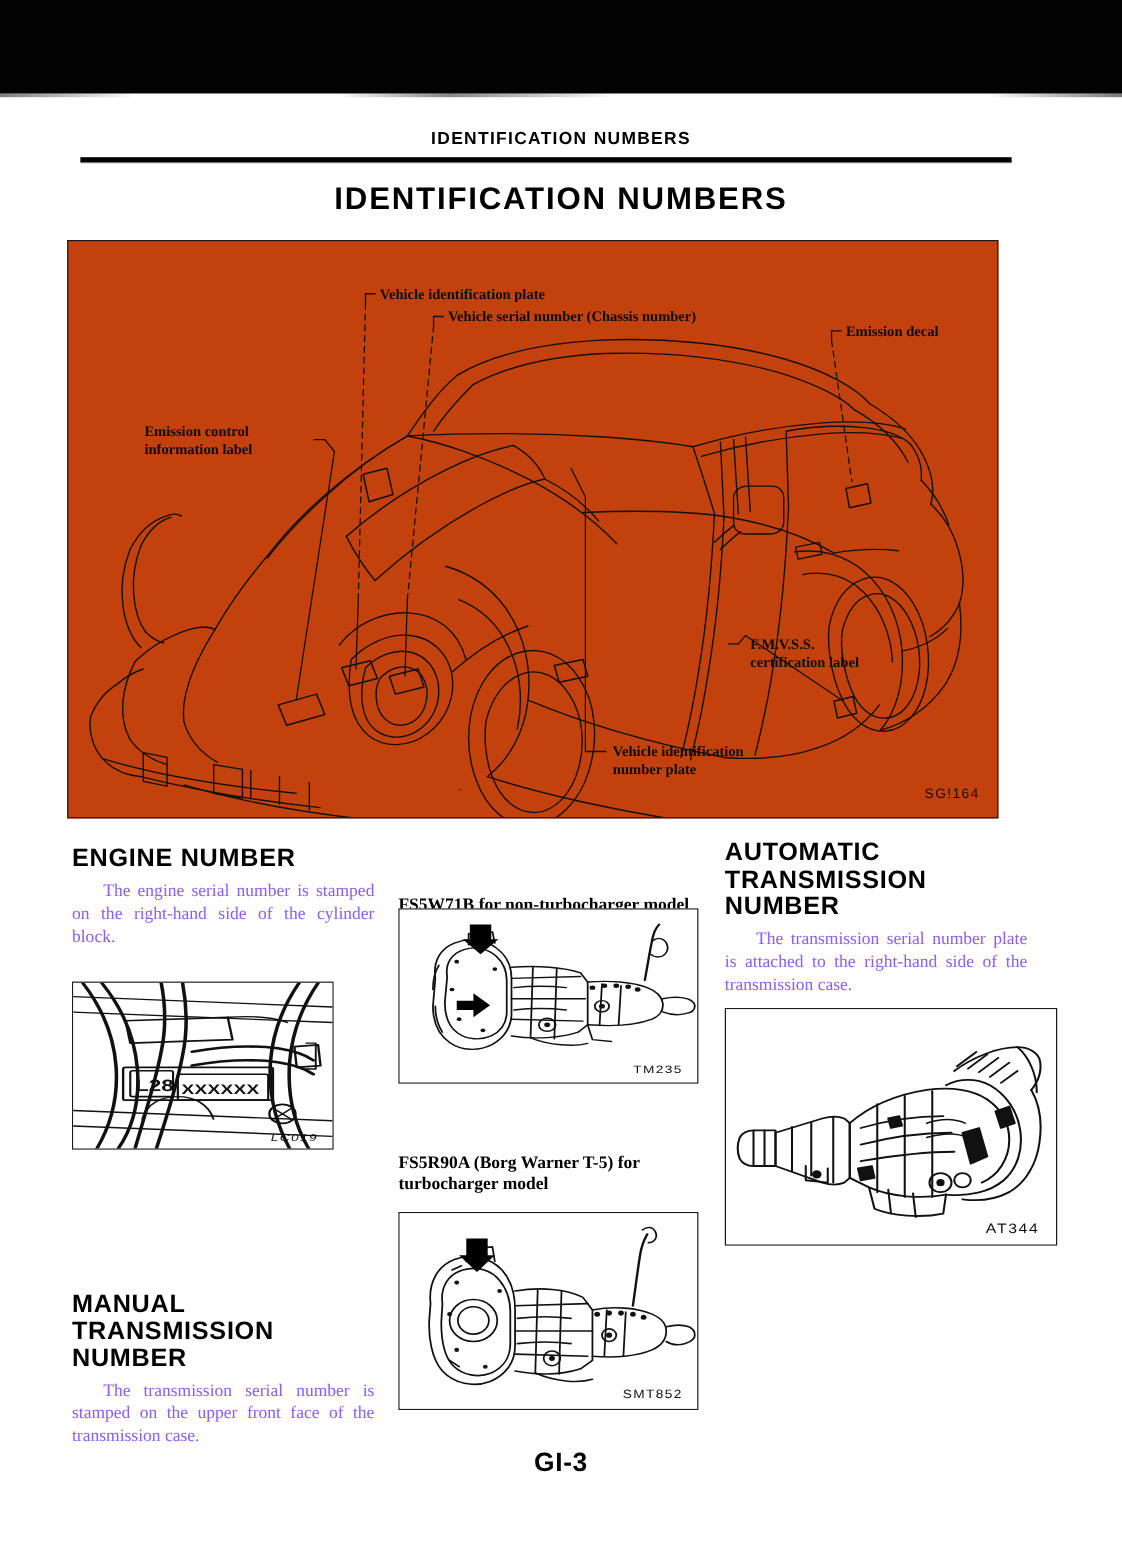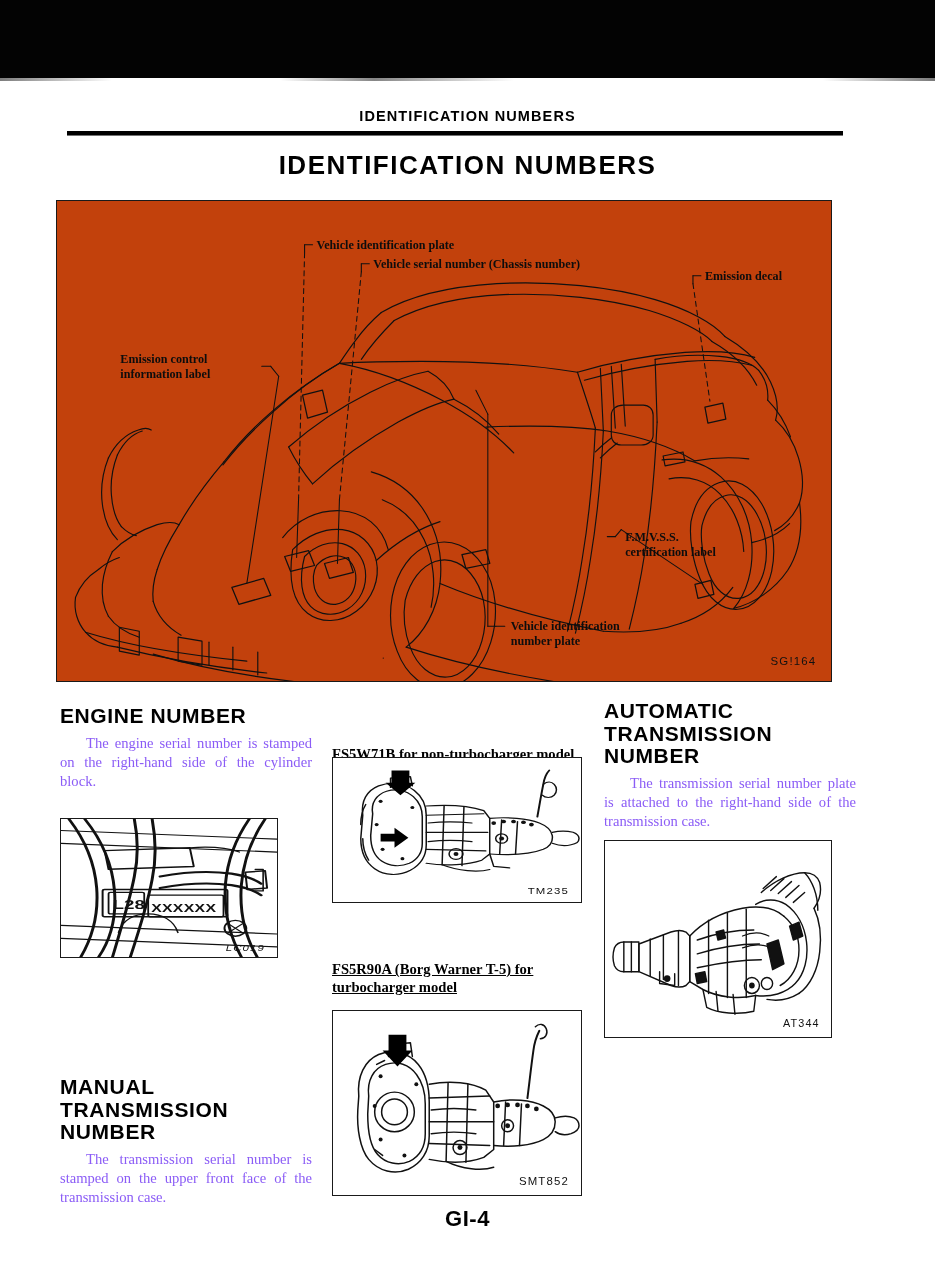--- a/index.html
+++ b/index.html
@@ -126,22 +126,22 @@
   .frame {
     border: 1.6px solid #1a1a1a;
     box-sizing: border-box;
     background: #fff;
     position: relative;
   }
   .frame svg { display:block; width:100%; height:100%; }
 
   .photo-engine { position:absolute; left:60px; top:818px; width:218px; height:140px; }
   .photo-mt1    { position:absolute; left:332px; top:757px; width:250px; height:146px; }
-  .photo-mt2    { position:absolute; left:332px; top:1010px; width:250px; height:186px; }
-  .photo-at     { position:absolute; left:604px; top:840px; width:228px; height:198px; }
+  .photo-mt2    { position:absolute; left:332px; top:1010px; width:250px; height:165px; }
+  .photo-at     { position:absolute; left:604px; top:840px; width:277px; height:198px; }
 
   .blk-left-mt  { position:absolute; left:60px; top:1076px; width:252px; }
 
   
   .page-folio {
     position: absolute;
     left: 0; top: 1206px;
     width: 935px;
     text-align: center;
     font-family: "Liberation Sans", sans-serif;
@@ -477,21 +477,21 @@
 
     <g fill="#000">
       <path d="M59 16 L77 16 L77 32 L83 32 L68 48 L53 32 L59 32 Z"></path>
       <path d="M48 98 L62 98 L62 90 L76 103 L62 116 L62 108 L48 108 Z"></path>
     </g>
 
     <text class="fig-code" x="238" y="176" text-anchor="end">TM235</text>
   </svg>
 </div>
 
-<div style="position:absolute; left:332px; top:960px; width:250px;text-decoration:underline;">
+<div style="position:absolute; left:332px; top:960px; width:250px;">
   <h3 class="sub-title">FS5R90A (Borg Warner T-5) for turbocharger model</h3>
 </div>
 
 <div class="frame photo-mt2">
   <svg viewBox="0 0 250 186" preserveAspectRatio="none">
     <rect x="0" y="0" width="250" height="186" fill="#fff"></rect>
     <g fill="none" stroke="#111" stroke-width="1.5" stroke-linecap="round" stroke-linejoin="round">
 
       <path d="M26 86 C24 66 32 50 46 44 C60 38 76 42 86 54 C94 64 97 78 97 92 L97 126 C97 142 89 154 76 160 C62 166 46 162 36 150 C27 139 24 118 25 100 Z"></path>
       <path d="M36 86 C34 70 41 58 53 54 C65 50 77 54 84 64 C90 72 93 82 93 94 L93 124 C93 137 87 147 77 152 C66 157 53 154 45 145 C37 136 35 120 35 104 Z"></path>
@@ -609,13 +609,13 @@
       <path d="M96 134 L106 132 L108 142 L98 144 Z" fill="#111" stroke="#111"></path>
 
       <path d="M146 96 C156 92 166 92 174 96" stroke-width="1.2"></path>
       <path d="M146 108 C158 104 168 104 176 108" stroke-width="1.2"></path>
     </g>
 
     <text class="fig-code" x="228" y="188" text-anchor="end">AT344</text>
   </svg>
 </div>
 
-<div class="page-folio">GI-4</div>
+<div class="page-folio">GI-3</div>
 
 </body></html>

